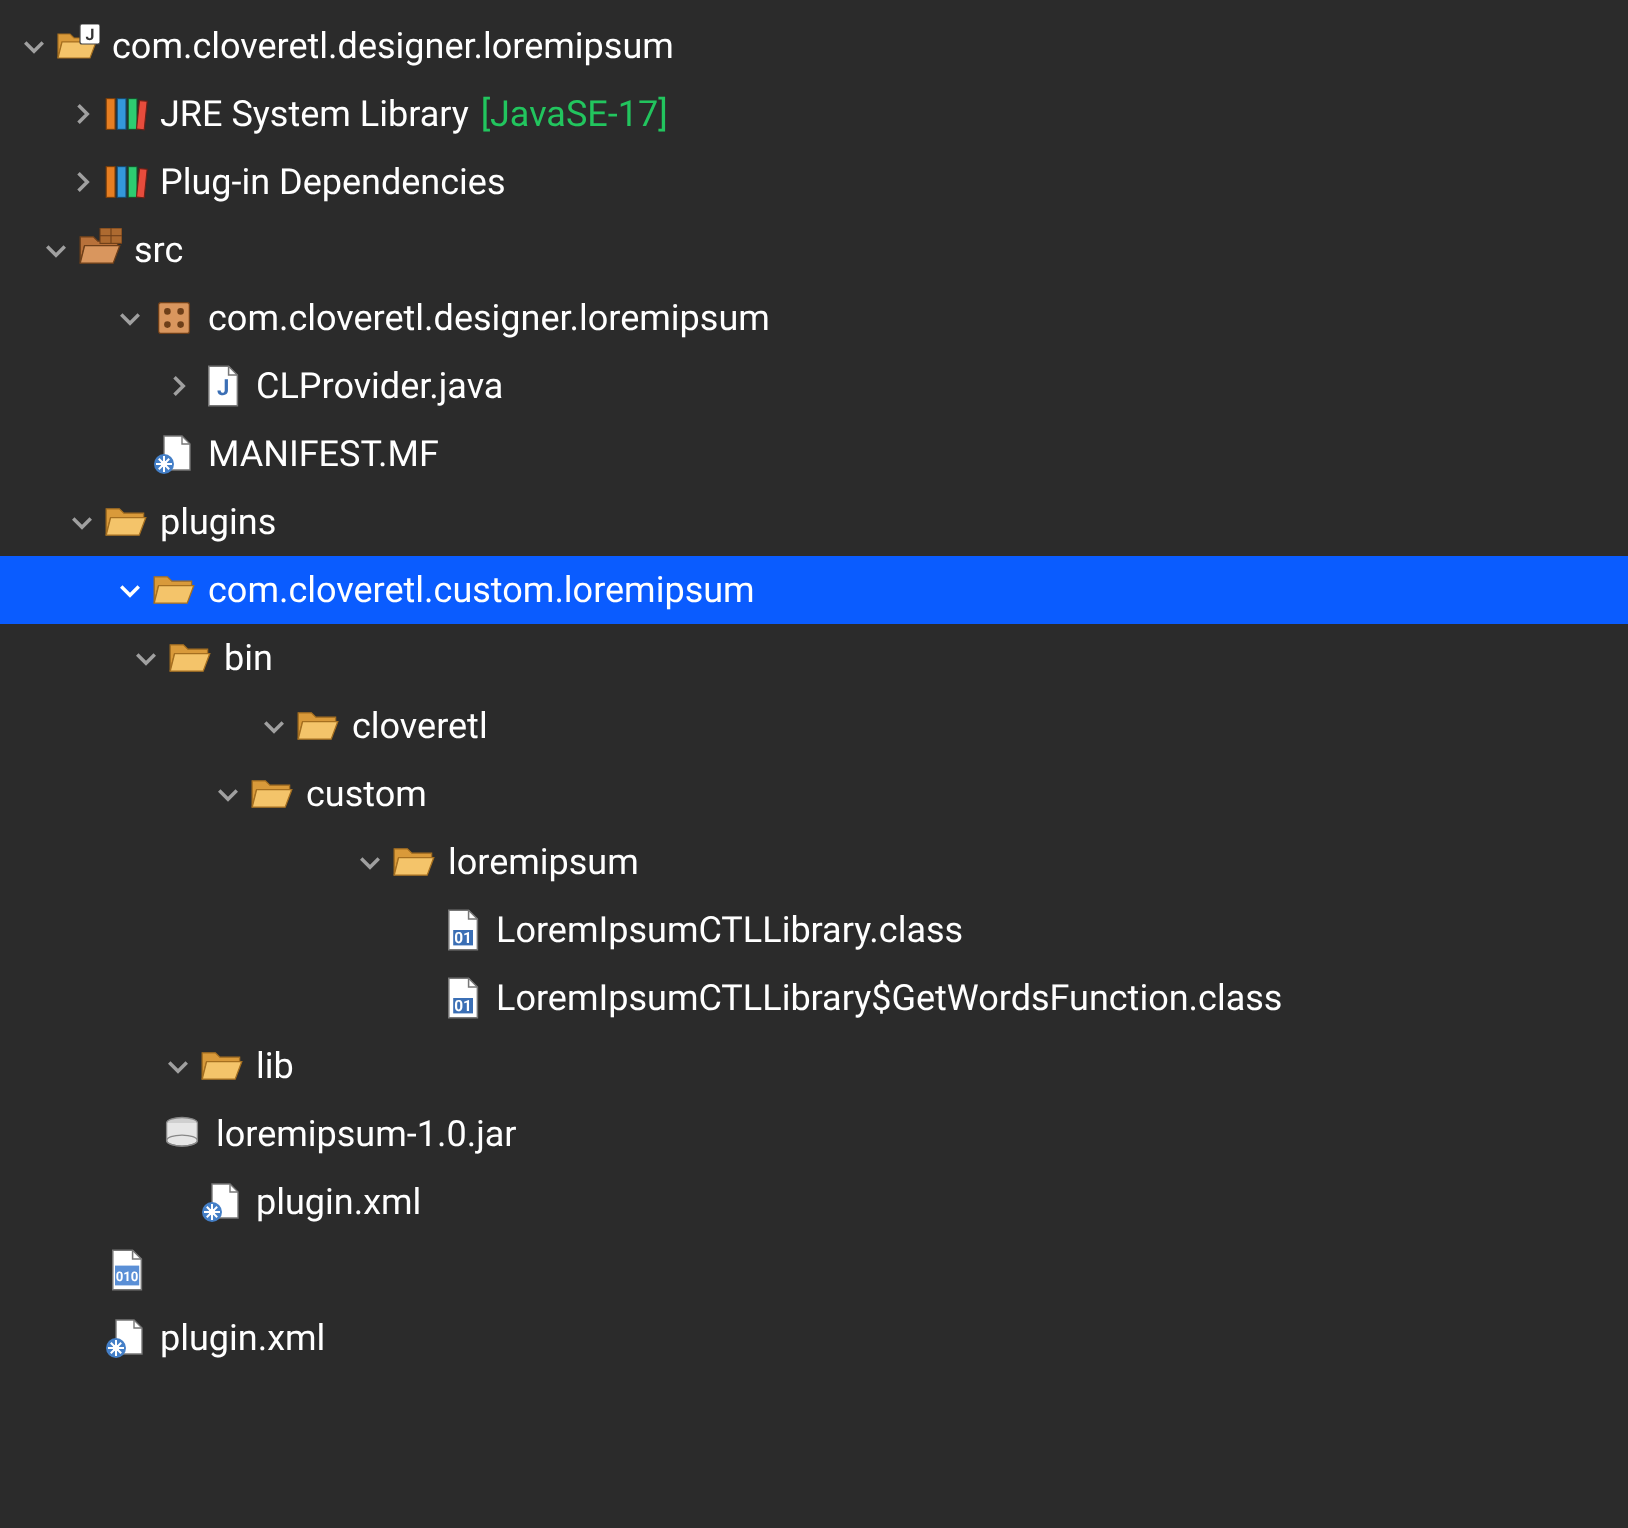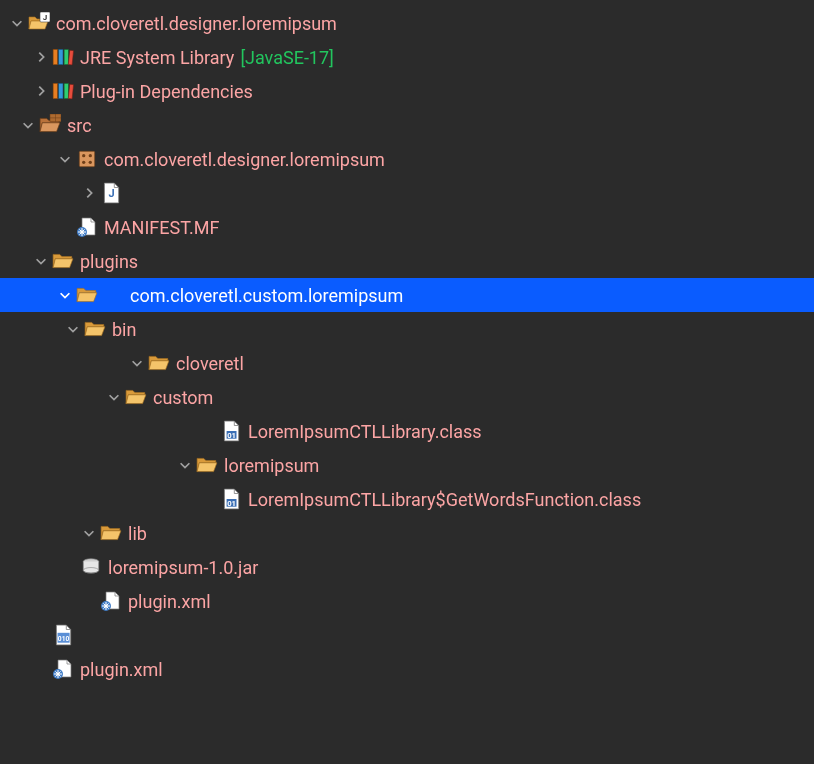--- a/index.html
+++ b/index.html
@@ -50,25 +50,24 @@
     flex: 0 0 auto;
   }
   .icon {
     width: 22px;
     height: 22px;
     margin-right: 6px;
     flex: 0 0 auto;
     position: relative;
   }
   .label {
-    color: #fca5a5;
+    color: #ffffff;
   }
   .row.selected .label {
     color: #ffffff;
-    margin-left: 26px;
   }
   .annot {
     color: #22c55e;
     margin-left: 6px;
   }
   
 </style>
 </head>
 <body>
 
@@ -219,20 +218,21 @@
 
   <div class="row" style="padding-left:76px">
     <span class="chev">
         <svg width="14" height="14">
           <use href="#i-chev-right"></use>
         </svg>
       </span>
     <span class="icon"><svg width="22" height="22">
           <use href="#i-java"></use>
         </svg></span>
+    <span class="label">CLProvider.java</span>
   </div>
 
 
   <div class="row" style="padding-left:52px">
     <span class="spacer"></span>
     <span class="icon"><svg width="22" height="22">
           <use href="#i-xml"></use>
         </svg></span>
     <span class="label">MANIFEST.MF</span>
   </div>
@@ -291,40 +291,40 @@
         <svg width="14" height="14">
           <use href="#i-chev-down"></use>
         </svg>
       </span>
     <span class="icon"><svg width="22" height="22">
           <use href="#i-folder"></use>
         </svg></span>
     <span class="label">custom</span>
   </div>
 
+  <div class="row" style="padding-left:172px">
+    <span class="chev">
+        <svg width="14" height="14">
+          <use href="#i-chev-down"></use>
+        </svg>
+      </span>
+    <span class="icon"><svg width="22" height="22">
+          <use href="#i-folder"></use>
+        </svg></span>
+    <span class="label">loremipsum</span>
+  </div>
+
   <div class="row" style="padding-left:196px">
     <span class="spacer"></span>
     <span class="icon"><svg width="22" height="22">
           <use href="#i-class"></use>
         </svg></span>
     <span class="label">LoremIpsumCTLLibrary.class</span>
   </div>
 
-  <div class="row" style="padding-left:172px">
-    <span class="chev">
-        <svg width="14" height="14">
-          <use href="#i-chev-down"></use>
-        </svg>
-      </span>
-    <span class="icon"><svg width="22" height="22">
-          <use href="#i-folder"></use>
-        </svg></span>
-    <span class="label">loremipsum</span>
-  </div>
-
   <div class="row" style="padding-left:196px">
     <span class="spacer"></span>
     <span class="icon"><svg width="22" height="22">
           <use href="#i-class"></use>
         </svg></span>
     <span class="label">LoremIpsumCTLLibrary$GetWordsFunction.class</span>
   </div>
 
   <div class="row" style="padding-left:76px">
     <span class="chev">

